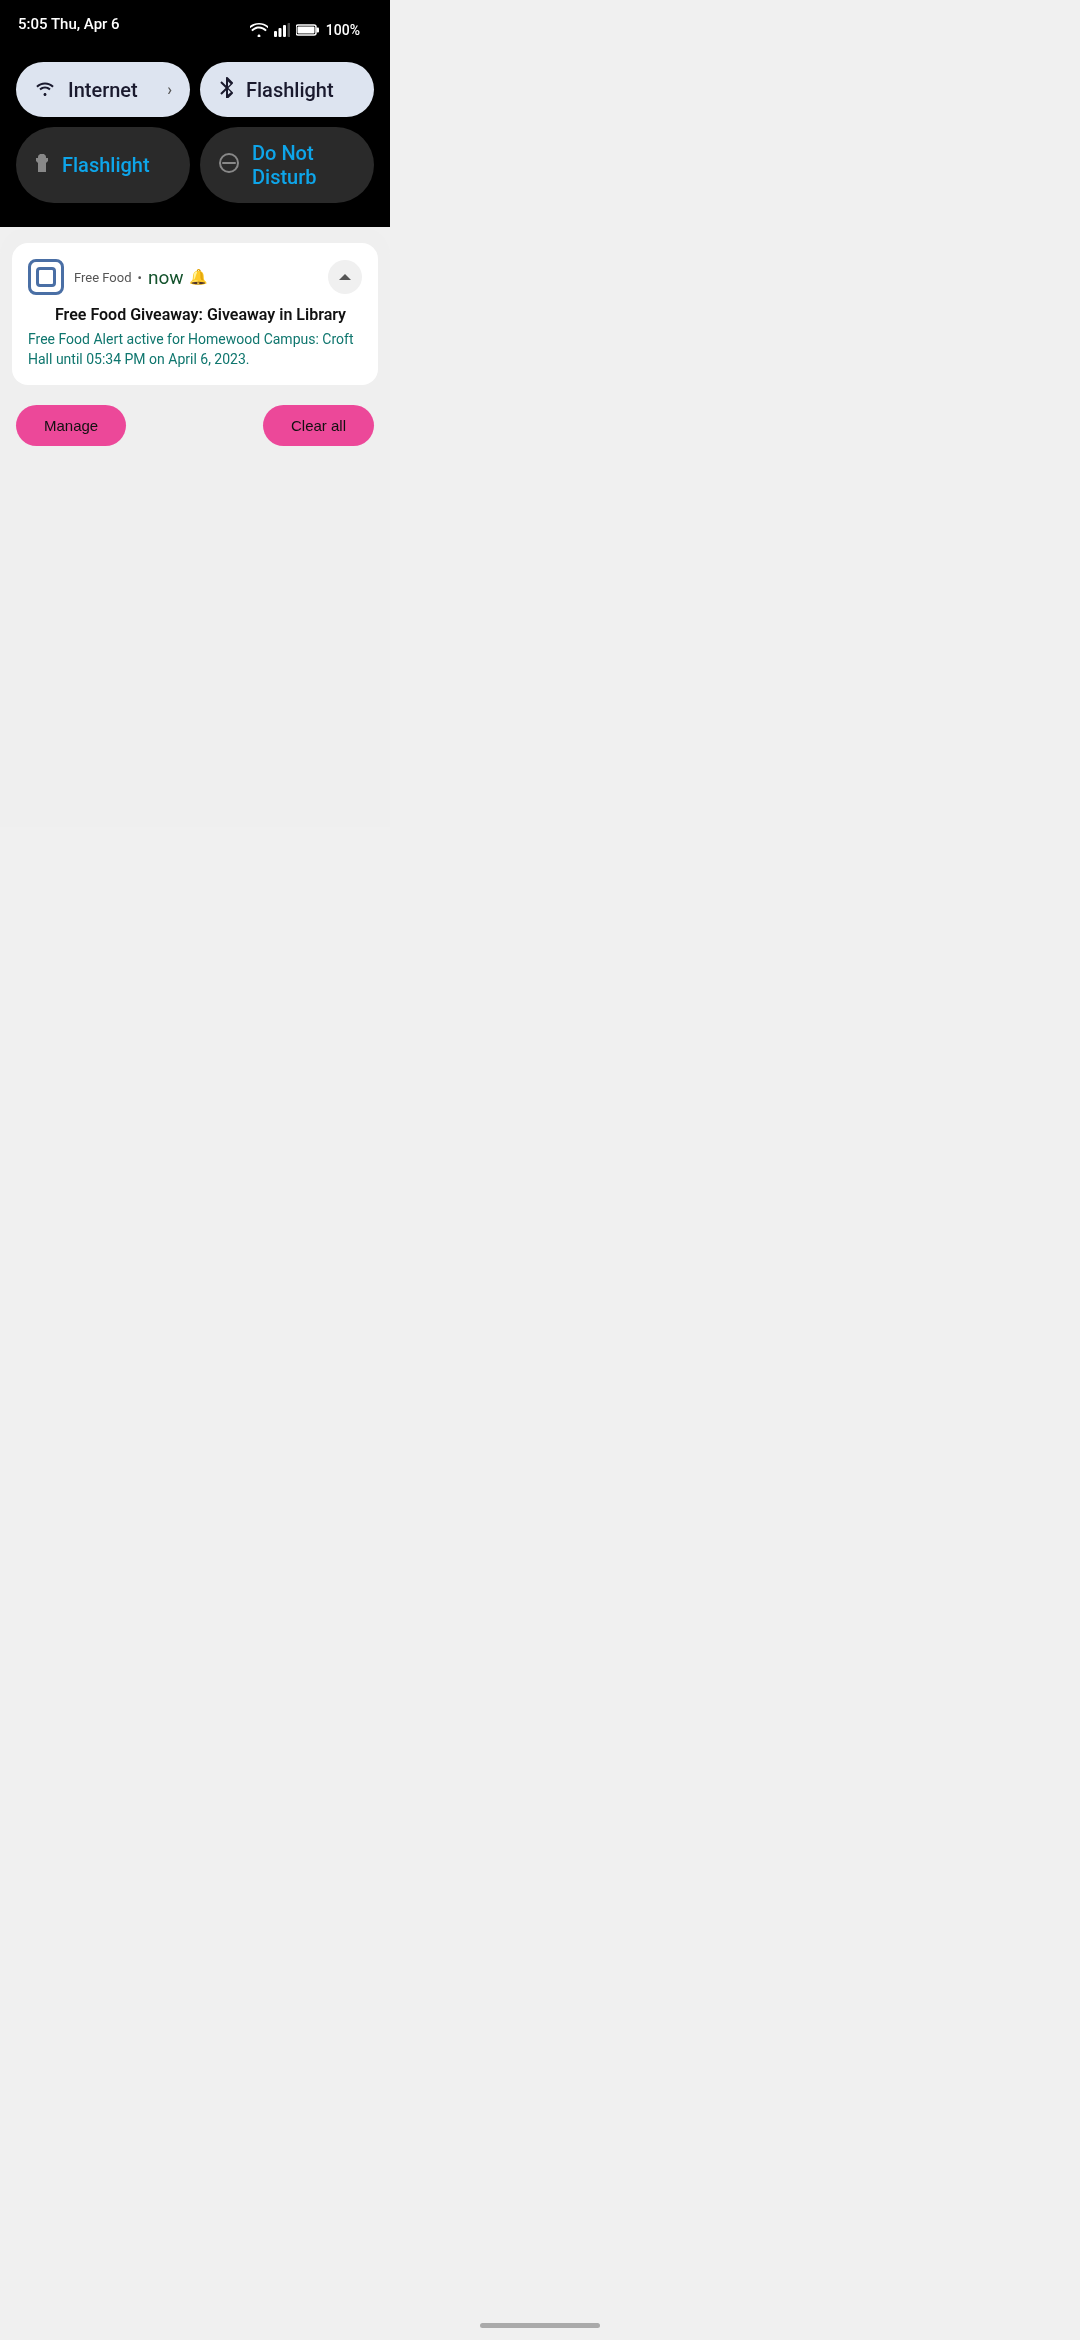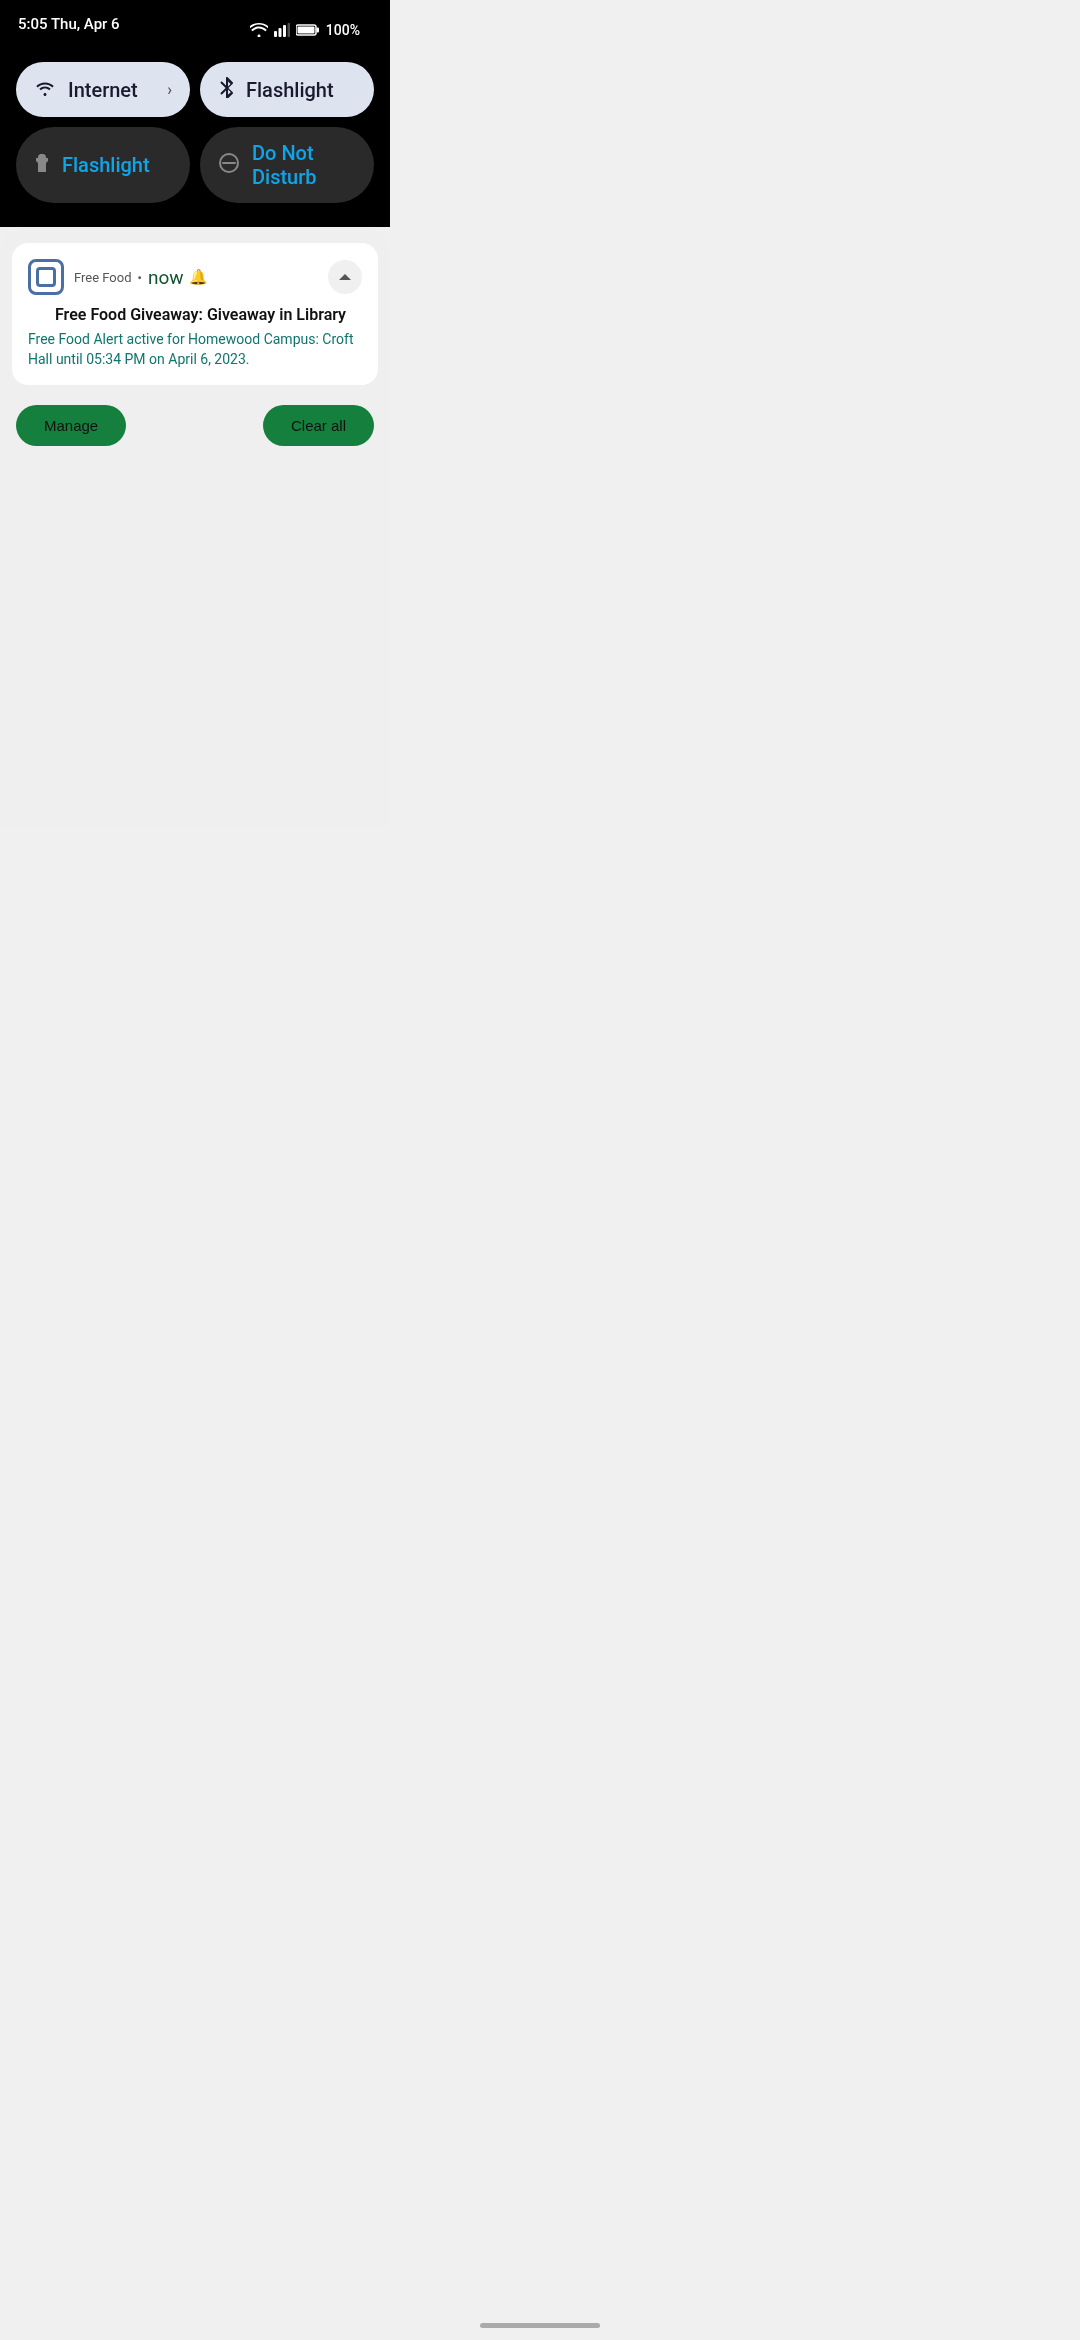--- a/index.html
+++ b/index.html
@@ -188,21 +188,21 @@
     
     .action-row {
       display: flex;
       justify-content: space-between;
       align-items: center;
       padding: 8px 4px;
       margin-bottom: 8px;
     }
 
     .action-btn {
-      background: #15803d;
+      background: #ec4899;
       border: none;
       border-radius: 50px;
       padding: 12px 28px;
       font-size: 15px;
       font-weight: 500;
       color: #111;
       cursor: pointer;
     }
 
     

